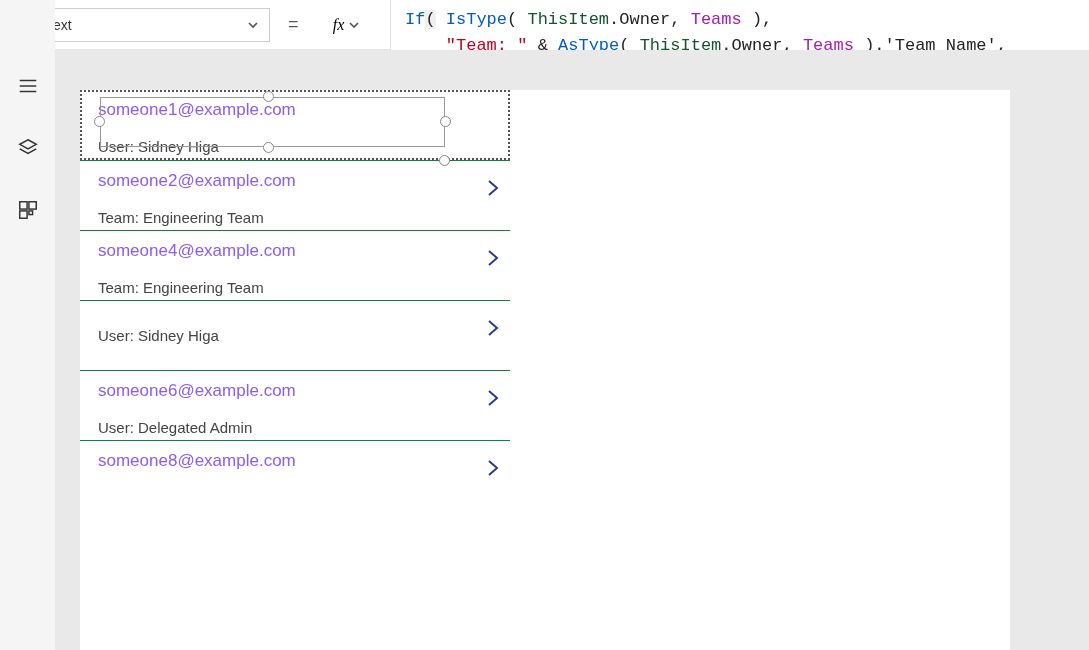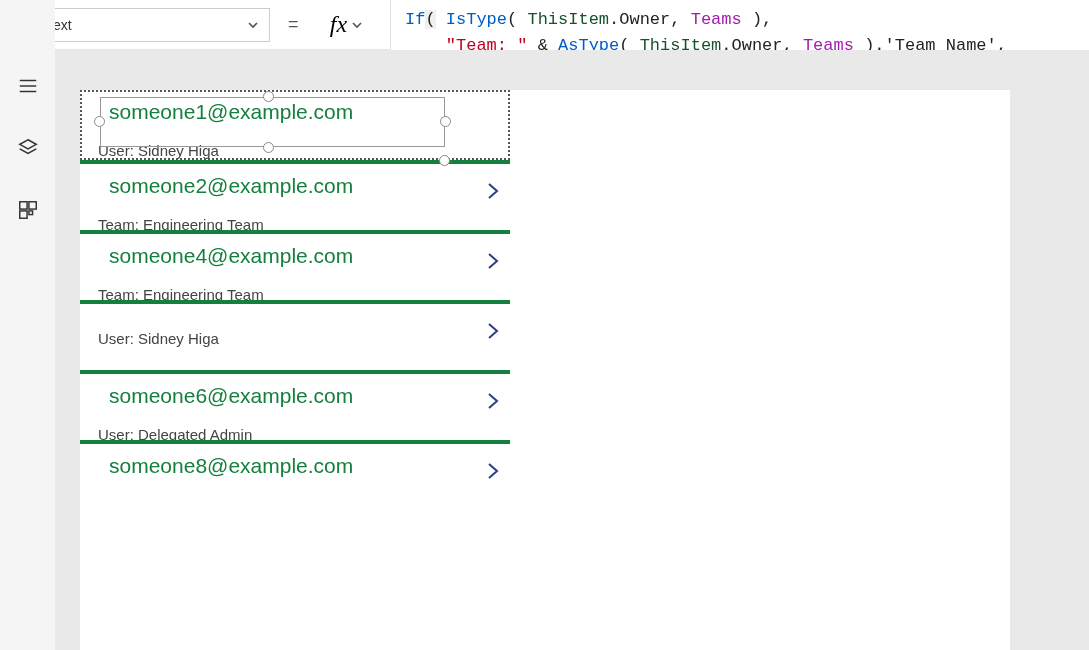--- a/index.html
+++ b/index.html
@@ -22,21 +22,21 @@
   .prop-select {
     width: 235px; height: 34px; border: 1px solid #ccc; background: #fff;
     display: flex; align-items: center; justify-content: space-between;
     padding: 0 10px; font-size: 14px; color: #333; cursor: pointer;
   }
   .equals { font-size: 18px; color: #555; padding: 0 4px; }
   .fx-box {
     width: 60px; height: 34px; display: flex; align-items: center; justify-content: center;
     gap: 4px; cursor: pointer;
   }
-  .fx-label { font-style: italic; font-family: "Times New Roman", serif; font-size: 24px; }
+  .fx-label { font-style: italic; font-family: "Times New Roman", serif; font-size: 16px; }
   .fx-sep { position: absolute; left: 390px; top: 0; width: 1px; height: 148px; background: #e2e2e2; }
 
   
   .formula-area {
     position: absolute; left: 391px; top: 0; right: 0; height: 105px;
     background: #fff; border-bottom: 1px solid #ddd;
     font-family: Consolas, "Courier New", monospace; font-size: 17px;
     padding: 7px 14px; white-space: pre; overflow: hidden; line-height: 26px;
   }
   .t-red { color: #14532d; }
@@ -61,26 +61,26 @@
     background: #e9e9e9; padding: 40px 25px;
   }
   .phone-screen {
     position: absolute; left: 25px; top: 40px; width: 930px; height: 565px;
     background: #fff; overflow: hidden;
   }
   .gallery {
     position: absolute; left: 0; top: 0; width: 430px; bottom: 0;
   }
   .g-row {
-    height: 70px; border-top: 4px solid #15803d; padding: 10px 6px 0 18px;
+    height: 70px; border-top: 1px solid #15803d; padding: 10px 6px 0 18px;
     display: flex; align-items: flex-start; justify-content: space-between; position: relative;
   }
   .g-row:first-child { border-top: none; }
   .g-text { display: flex; flex-direction: column; gap: 2px; }
-  .g-title { font-size: 21px; color: #15803d; font-weight: 400; margin-left: 11px; }
+  .g-title { font-size: 17px; color: #8b5cf6; font-weight: 400; }
   .g-sub { font-size: 15px; color: #444; margin-top: 16px; }
   .g-chevron { margin-top: 8px; margin-right: 2px; }
   .chev { width: 18px; height: 18px; stroke: #283e87; stroke-width: 2; fill: none; }
 
   
   .selected-border {
     position: absolute; left: 25px; top: 40px; width: 430px; height: 70px;
     border: 2px dotted #555; pointer-events: none; z-index: 5;
   }
   .selected-inner {

